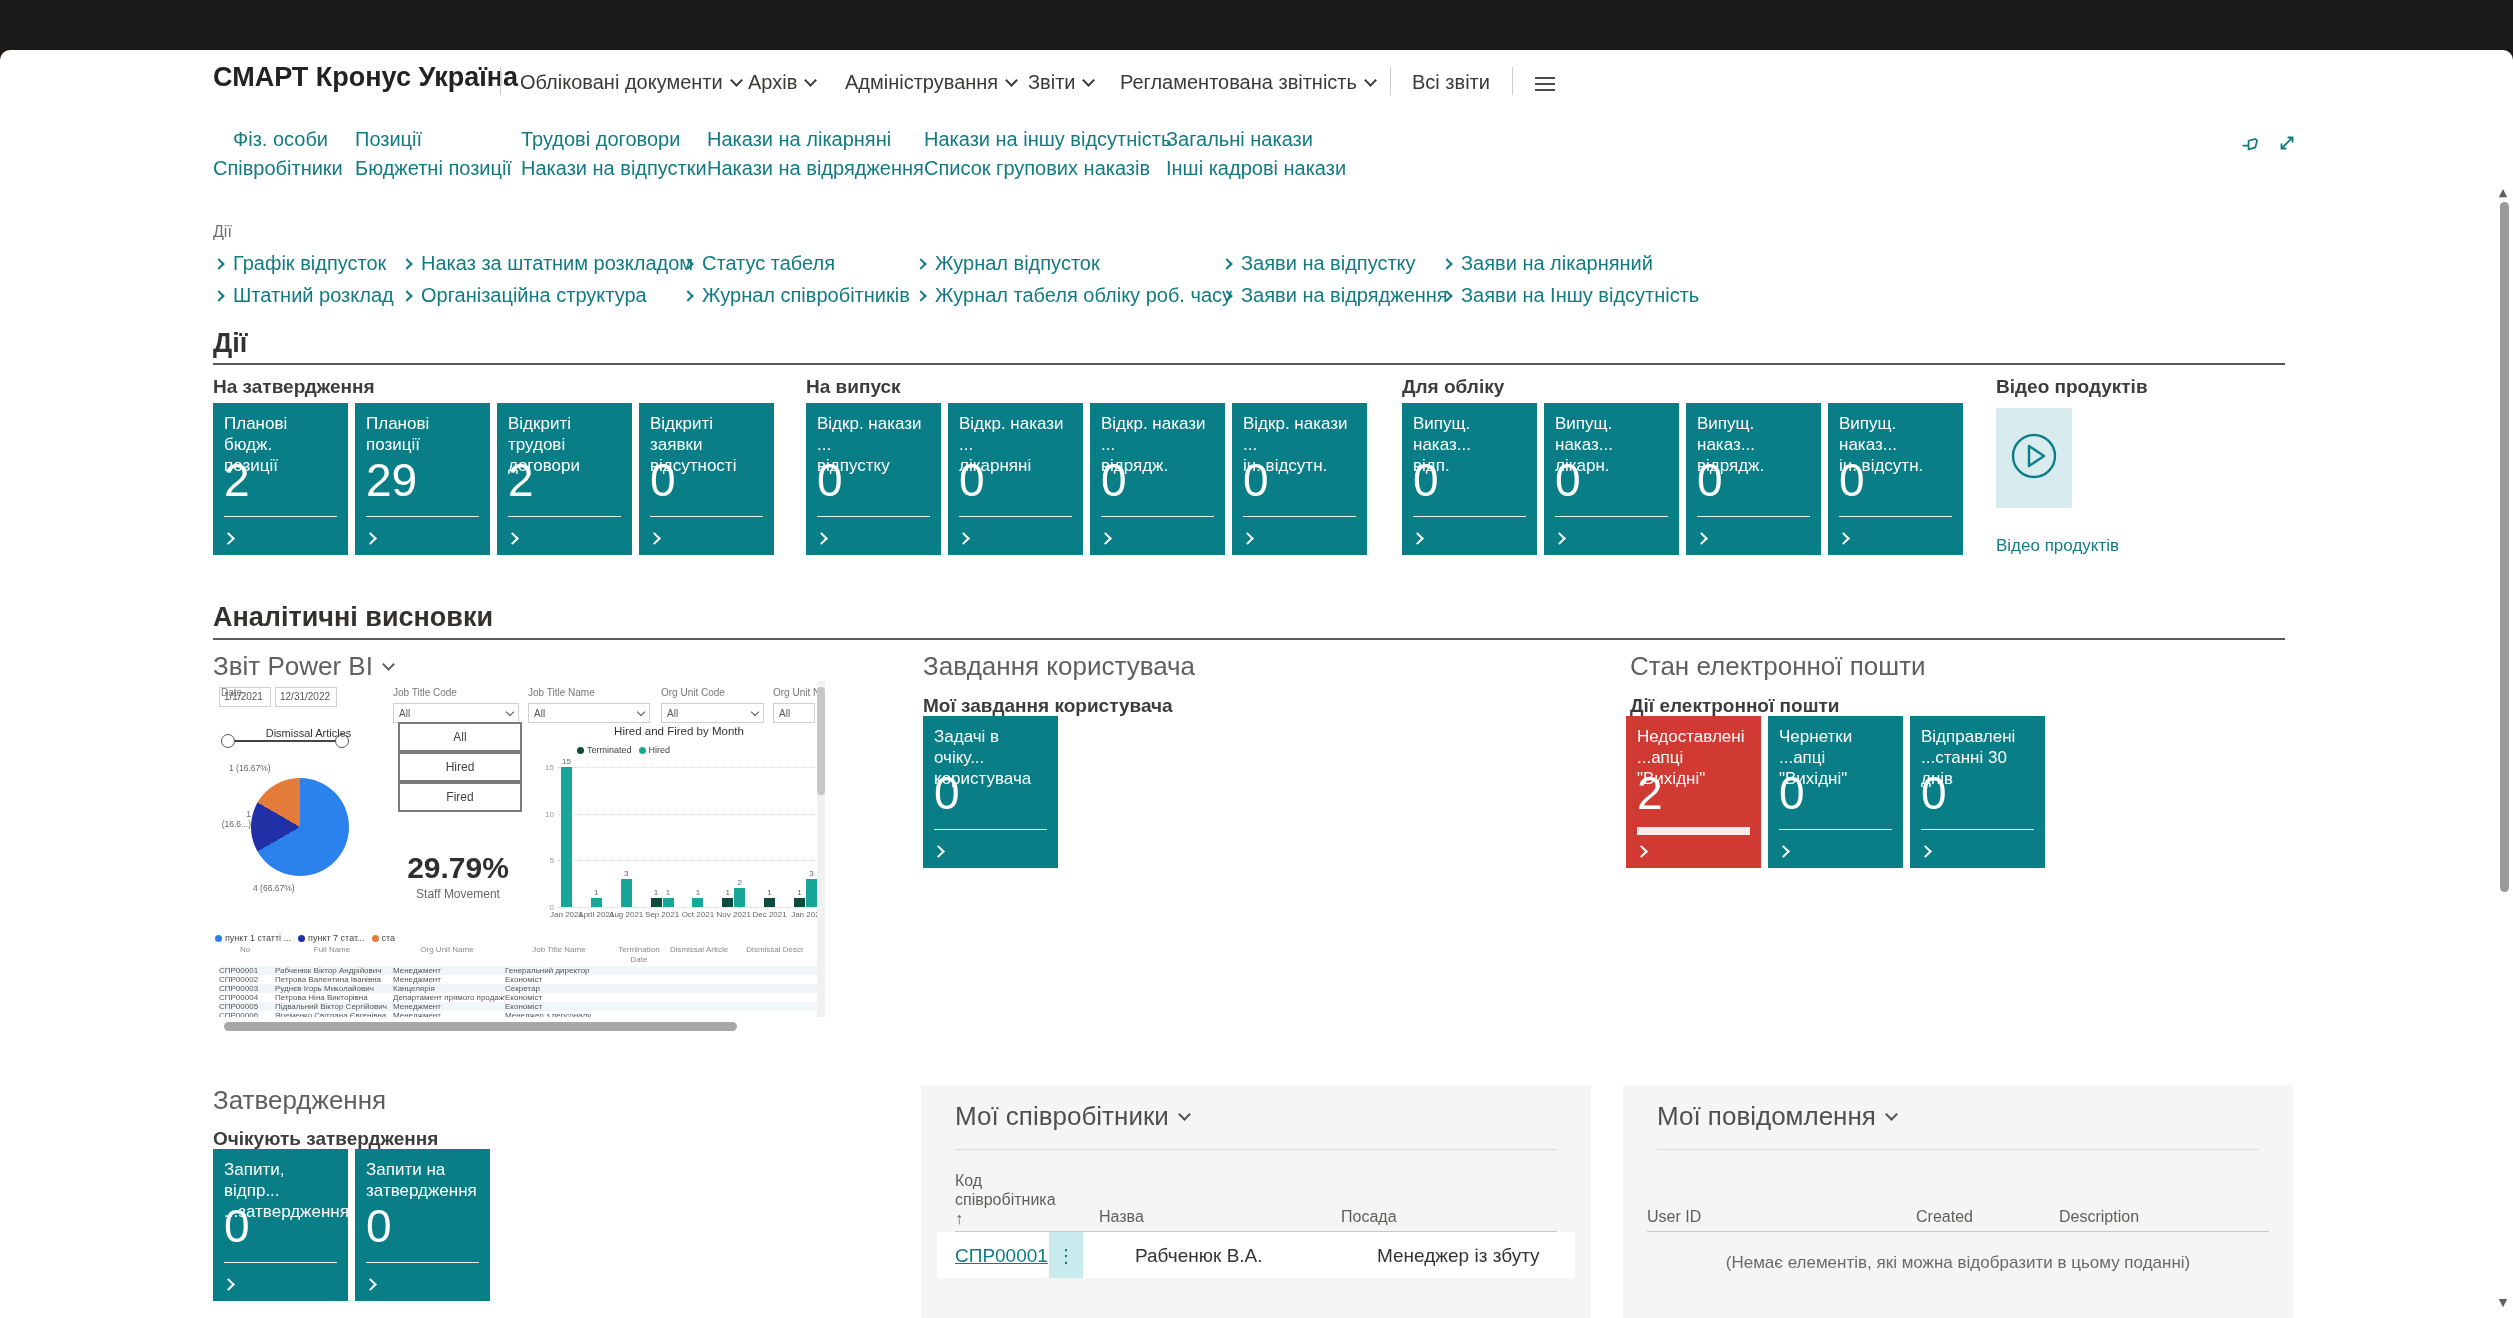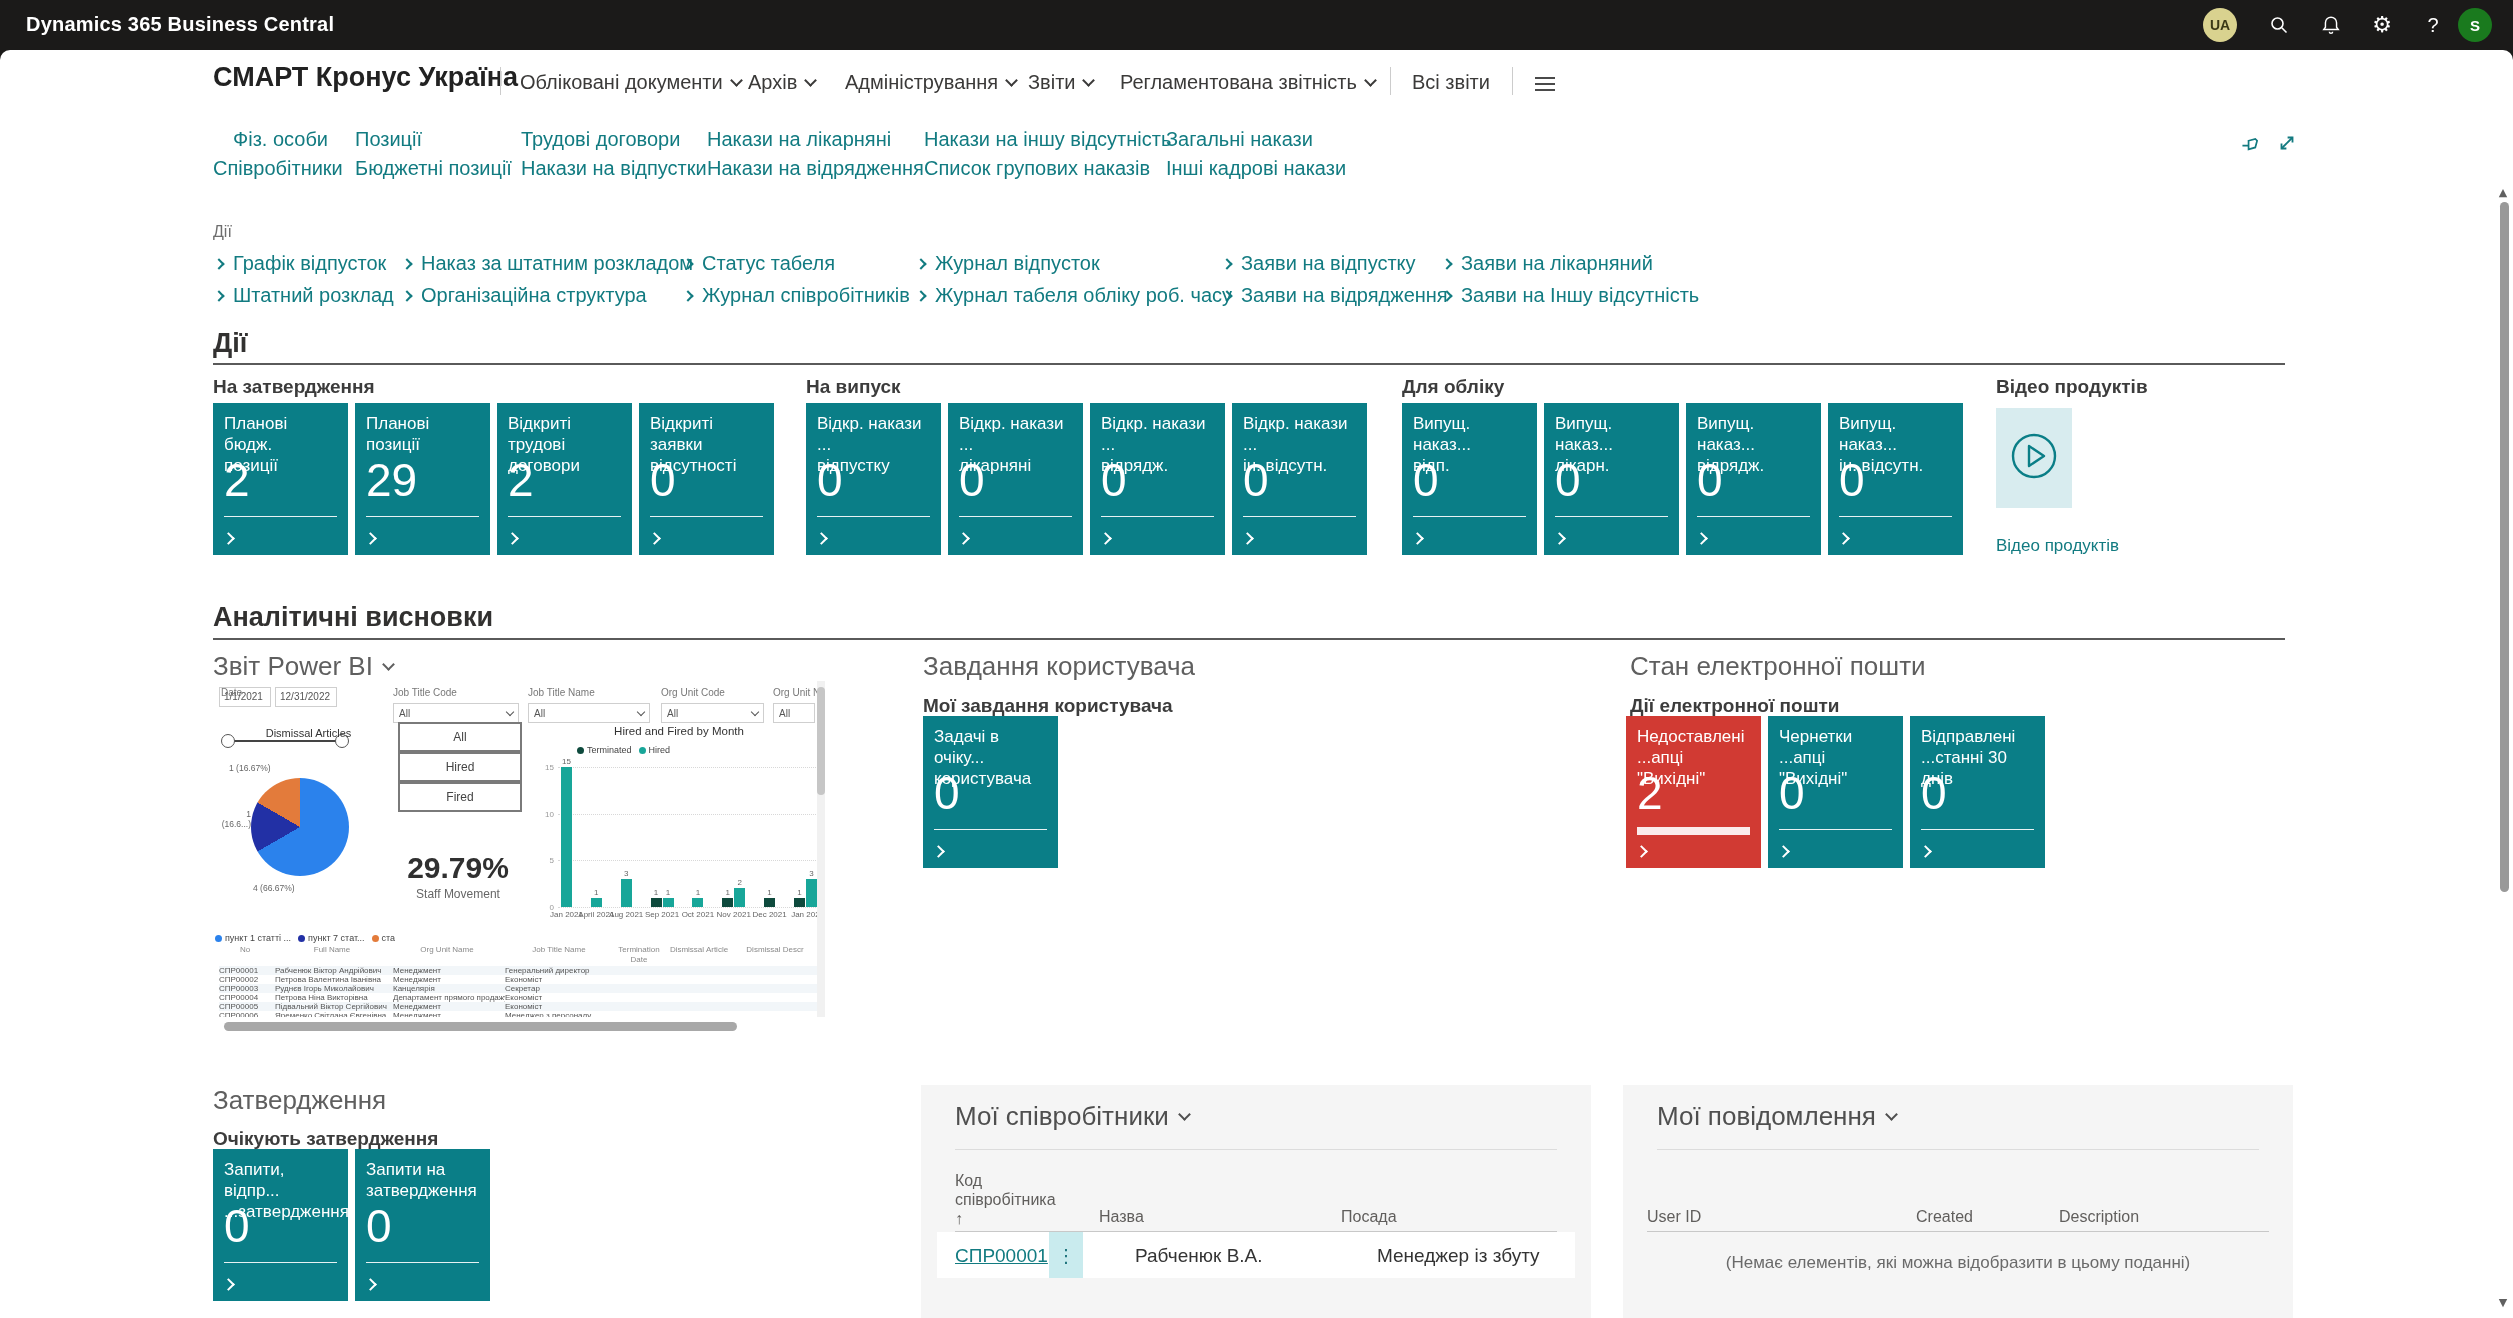--- a/index.html
+++ b/index.html
@@ -104,39 +104,20 @@
 
   
   .sb-arrow{position:absolute;left:2494px;width:18px;text-align:center;color:#606060;font-size:11px;font-family:"DejaVu Sans",sans-serif;cursor:pointer;}
   .sb-thumb{position:absolute;left:2500px;top:202px;width:9px;height:690px;background:#999;border-radius:5px;cursor:pointer;}
 </style>
 </head>
 <body>
 
 <div class="screen">
 
-  <div class="topbar">
-    <span class="tb-title">Dynamics 365 Business Central</span>
-    <span class="tb-badge">UA</span>
-    <span class="tb-ic" style="left:2266px;">
-      <svg width="20" height="20" viewBox="0 0 20 20" fill="none" stroke="#fff" stroke-width="1.6">
-          <circle cx="8.5" cy="8.5" r="5.5"></circle>
-          <line x1="12.8" y1="12.8" x2="17.5" y2="17.5"></line>
-        </svg>
-    </span>
-    <span class="tb-ic" style="left:2318px;">
-      <svg width="20" height="20" viewBox="0 0 18 18" fill="none" stroke="#fff" stroke-width="1.3">
-          <path d="M9 2a5 5 0 0 0-5 5v4l-1.5 2h13L14 11V7a5 5 0 0 0-5-5z"></path>
-          <path d="M7.5 15a1.5 1.5 0 0 0 3 0"></path>
-        </svg>
-    </span>
-    <span class="tb-ic tb-gear" style="left:2369px;">⚙</span>
-    <span class="tb-ic tb-help" style="left:2420px;">?</span>
-    <span class="tb-avatar">S</span>
-  </div>
 
   <div class="sheet">
 
     <span class="abs company">СМАРТ Кронус Україна</span>
     <span class="abs vdiv" style="left:500px;"></span>
     <span class="abs menu-item" style="left:520px;">
         <span>Обліковані документи</span>
         <i class="chev d"></i>
       </span>
     <span class="abs menu-item" style="left:748px;">

